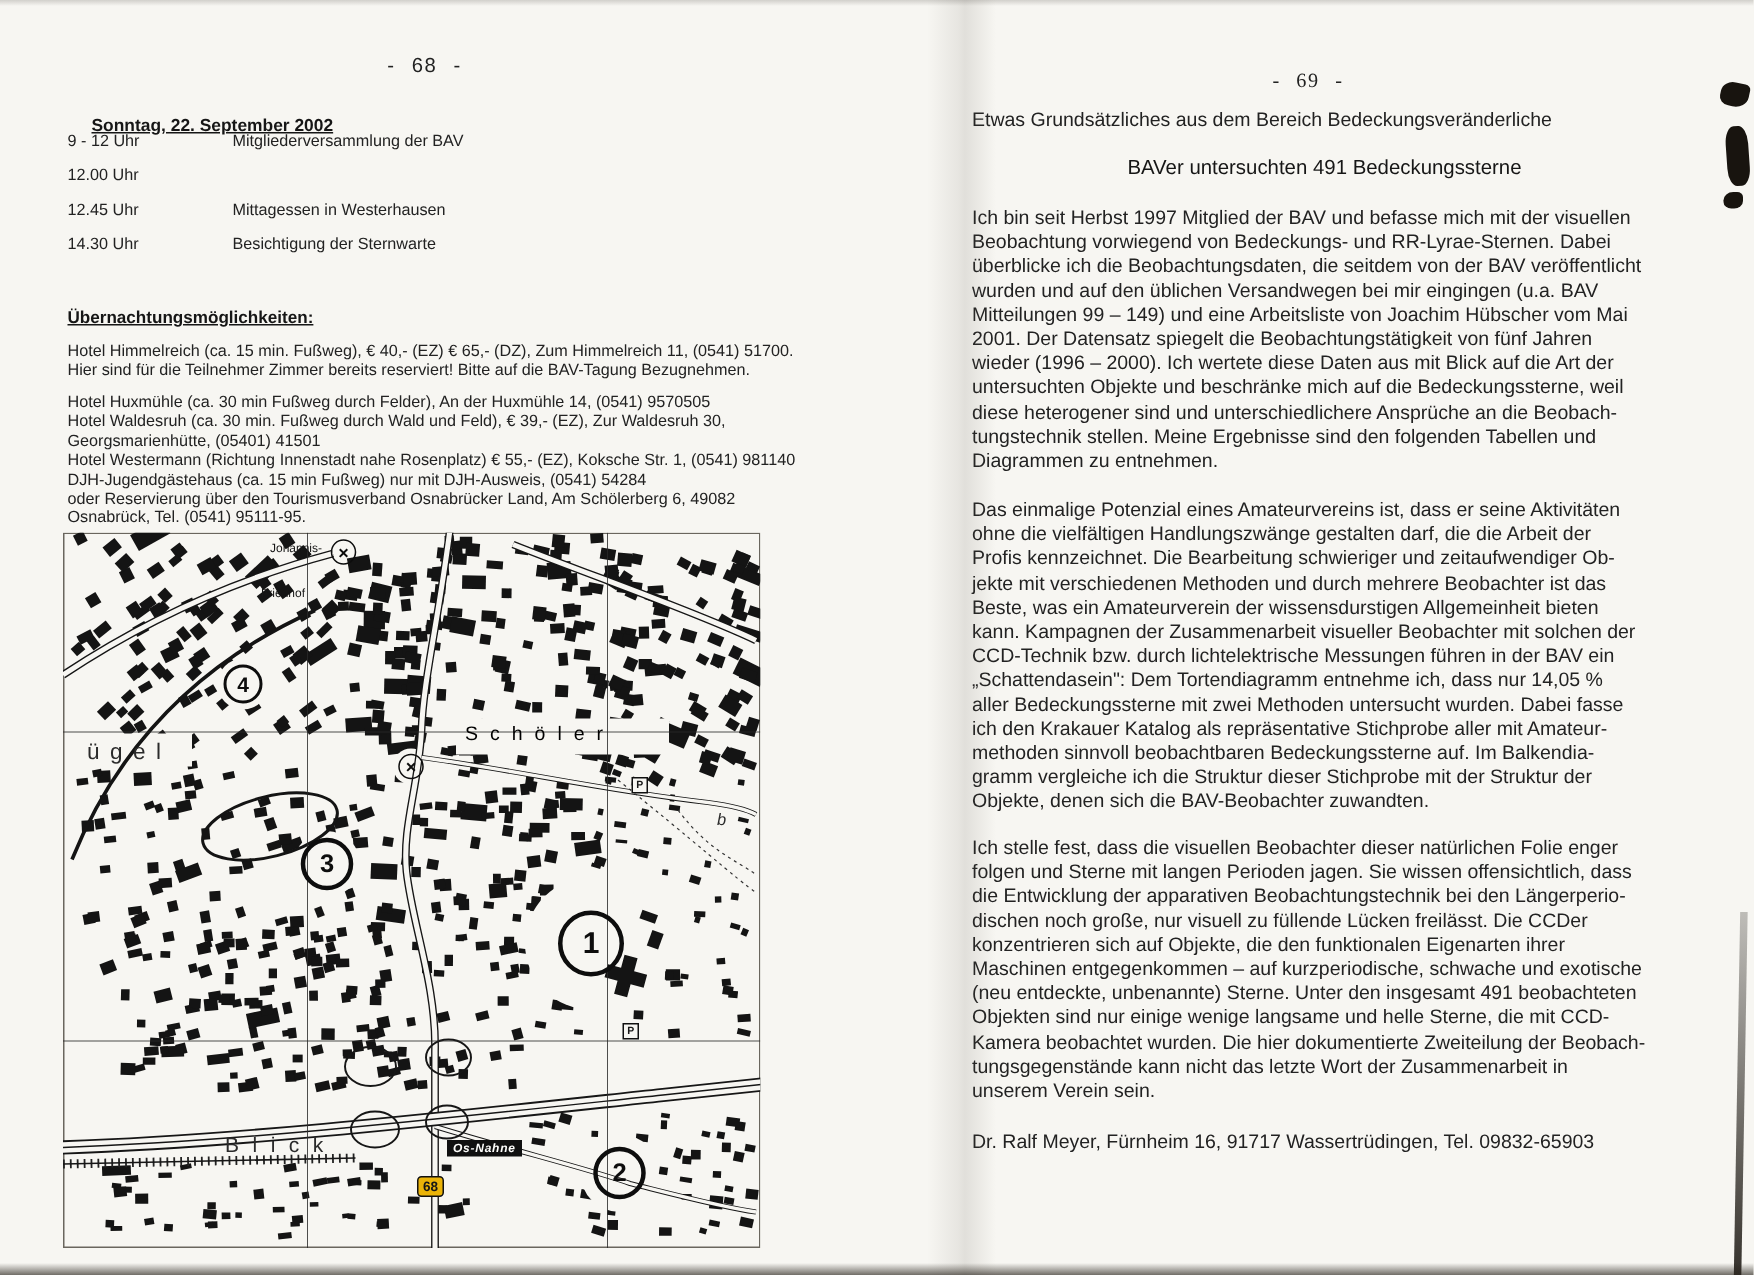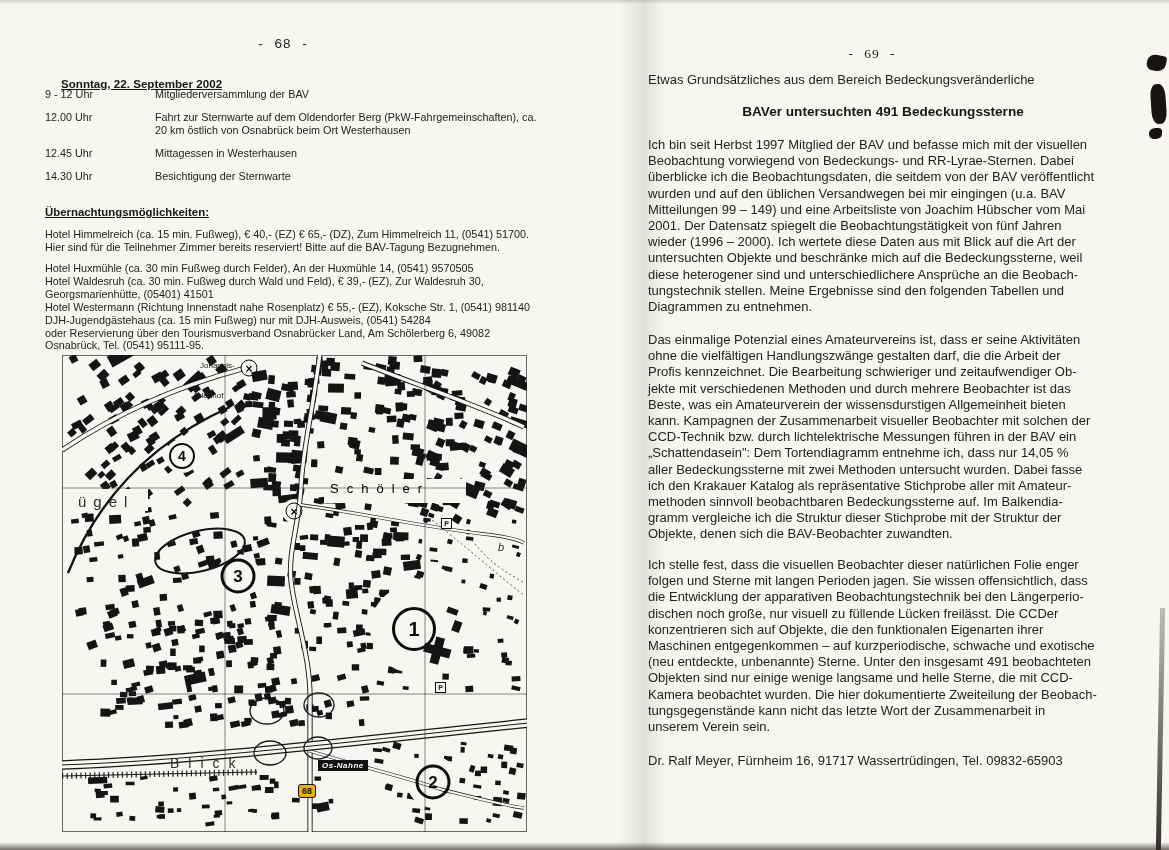--- a/index.html
+++ b/index.html
@@ -27,21 +27,21 @@
   .sched-row .desc{white-space:pre-line;width:490px;padding-left:40px;}
 
   .acc-heading{position:absolute;left:45px;top:206px;margin:0;
     font-size:11.4px;font-weight:bold;text-decoration:underline;color:#161616;}
   .acc-block{position:absolute;left:45px;width:572px;font-size:10.8px;line-height:13px;
     white-space:pre-line;color:#222;}
   .acc-1{top:228px;}
   .acc-2{top:262px;line-height:12.9px;}
 
   
-  .map{position:absolute;left:42px;top:355px;width:465px;height:479px;overflow:hidden;margin-left:20px;}
+  .map{position:absolute;left:42px;top:355px;width:465px;height:479px;overflow:hidden;}
   .map svg{position:absolute;left:0;top:0;}
   .rc{stroke:#161616;stroke-width:5.2;fill:none;}
   .rw{stroke:#f7f6f2;stroke-width:3.4;fill:none;}
   .rc2{stroke:#161616;stroke-width:3.4;fill:none;}
   .rw2{stroke:#f7f6f2;stroke-width:2.2;fill:none;}
   .ac{stroke:#161616;stroke-width:9.5;fill:none;}
   .aw{stroke:#f7f6f2;stroke-width:7;fill:none;}
   .al{stroke:#161616;stroke-width:1;fill:none;}
   .loop{stroke:#161616;stroke-width:1.3;fill:none;}
   .gridline{stroke:#2a2a2a;stroke-width:0.65;opacity:.85;}
@@ -64,21 +64,21 @@
 
   .marker{position:absolute;transform:translate(-50%,-50%);border-radius:50%;
     display:flex;align-items:center;justify-content:center;color:#0d0d0d;
     font-weight:bold;background:transparent;}
   .m-lg{width:38px;height:38px;border:3.2px solid #0d0d0d;font-size:20px;}
   .m-md{width:29px;height:29px;border:3px solid #0d0d0d;font-size:17px;}
   .m-sm{width:22px;height:22px;border:2.6px solid #0d0d0d;font-size:14px;}
   .m-x{width:15px;height:15px;border:1.6px solid #0d0d0d;font-size:12px;font-weight:bold;}
   .rp-intro{position:absolute;left:8px;top:72px;font-size:13px;color:#222;white-space:nowrap;}
   .rp-title{position:absolute;left:8px;top:104px;width:470px;text-align:center;
-    font-size:13.6px;font-weight:bold;color:#161616;}
+    font-size:13.6px;font-weight:normal;color:#161616;}
   .rp-para{position:absolute;left:8px;width:500px;font-size:13px;line-height:16.2px;
     white-space:pre-line;color:#222;}
   .rp-p1{top:137px;}
   .rp-p2{top:332px;}
   .rp-p3{top:557px;}
   .rp-footer{position:absolute;left:8px;top:753px;font-size:13px;color:#222;white-space:nowrap;}
 
   
   .fold{position:absolute;left:618px;top:0;width:46px;height:850px;pointer-events:none;
     background:linear-gradient(to right,rgba(90,85,75,0) 0%,rgba(90,85,75,.10) 45%,rgba(90,85,75,.14) 55%,rgba(90,85,75,0) 100%);}
@@ -102,22 +102,20 @@
 
   <div class="schedule">
 
       <div class="sched-row">
         <span class="time">9 - 12 Uhr</span>
         <span class="desc">Mitgliederversammlung der BAV</span>
       </div>
 
       <div class="sched-row">
         <span class="time">12.00 Uhr</span>
-        <span class="desc">Fahrt zur Sternwarte auf dem Oldendorfer Berg (PkW-Fahrgemeinschaften), ca.
-20 km östlich von Osnabrück beim Ort Westerhausen</span>
       </div>
 
       <div class="sched-row">
         <span class="time">12.45 Uhr</span>
         <span class="desc">Mittagessen in Westerhausen</span>
       </div>
 
       <div class="sched-row">
         <span class="time">14.30 Uhr</span>
         <span class="desc">Besichtigung der Sternwarte</span>

